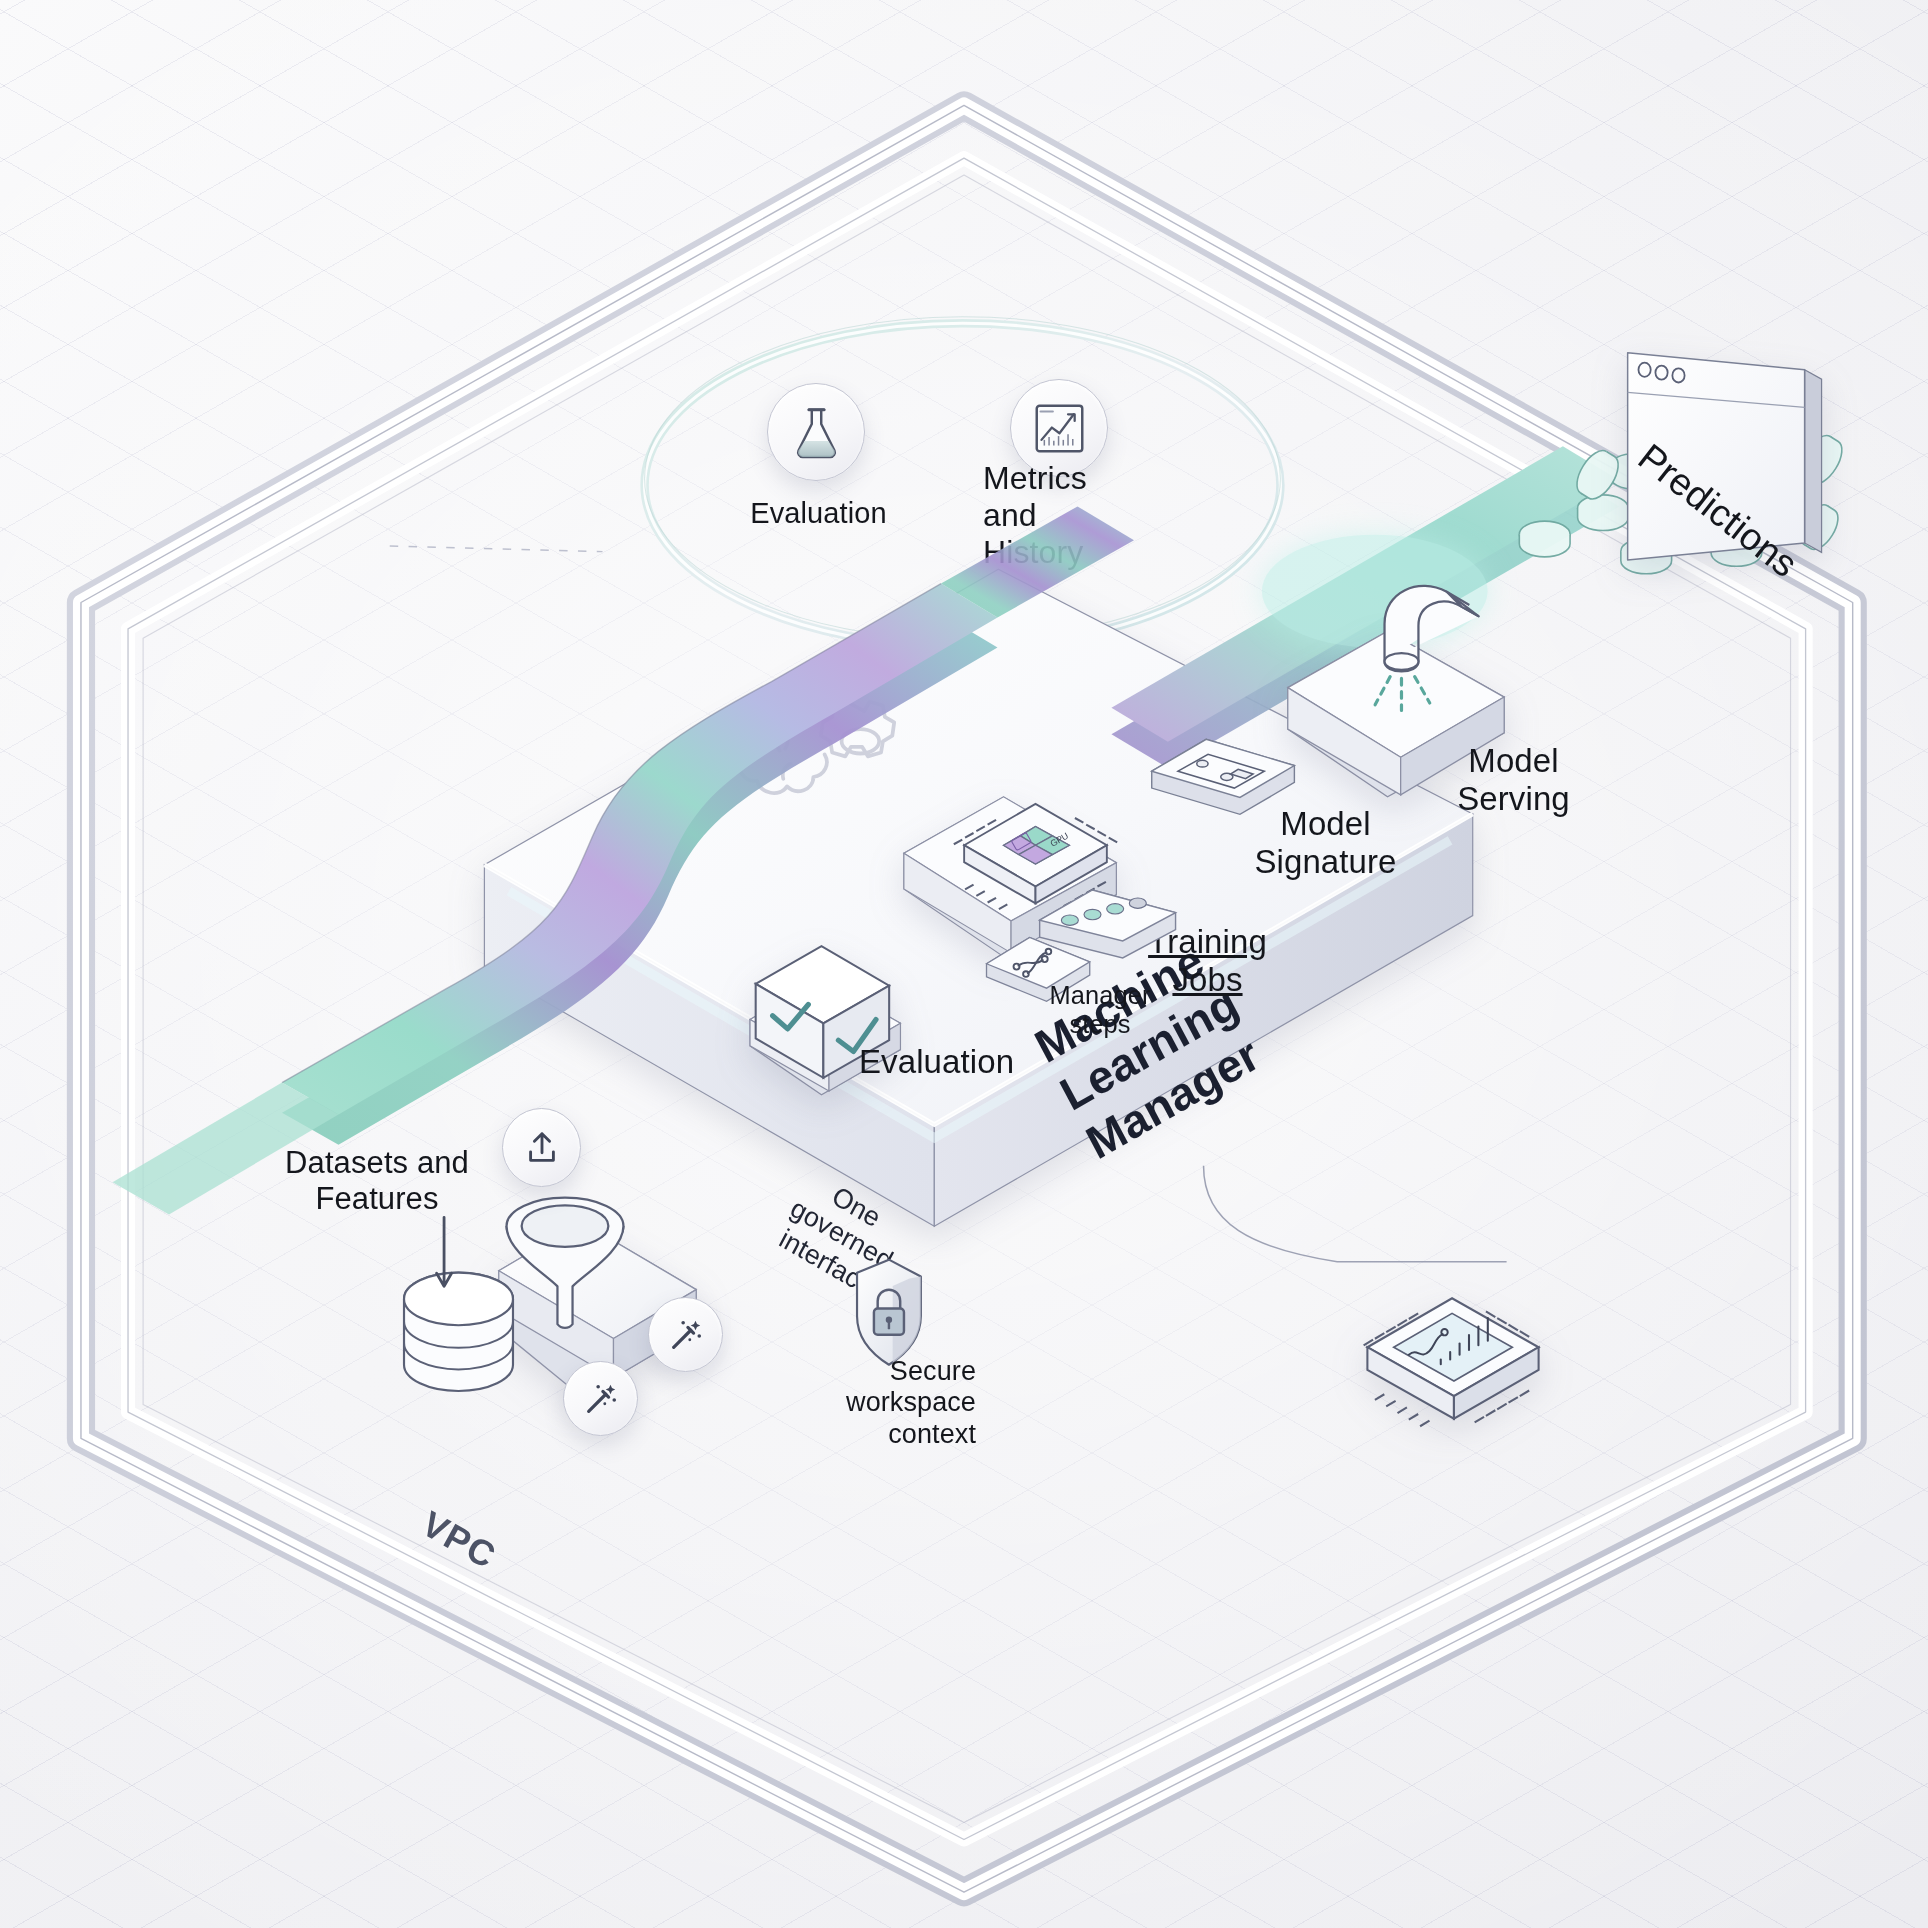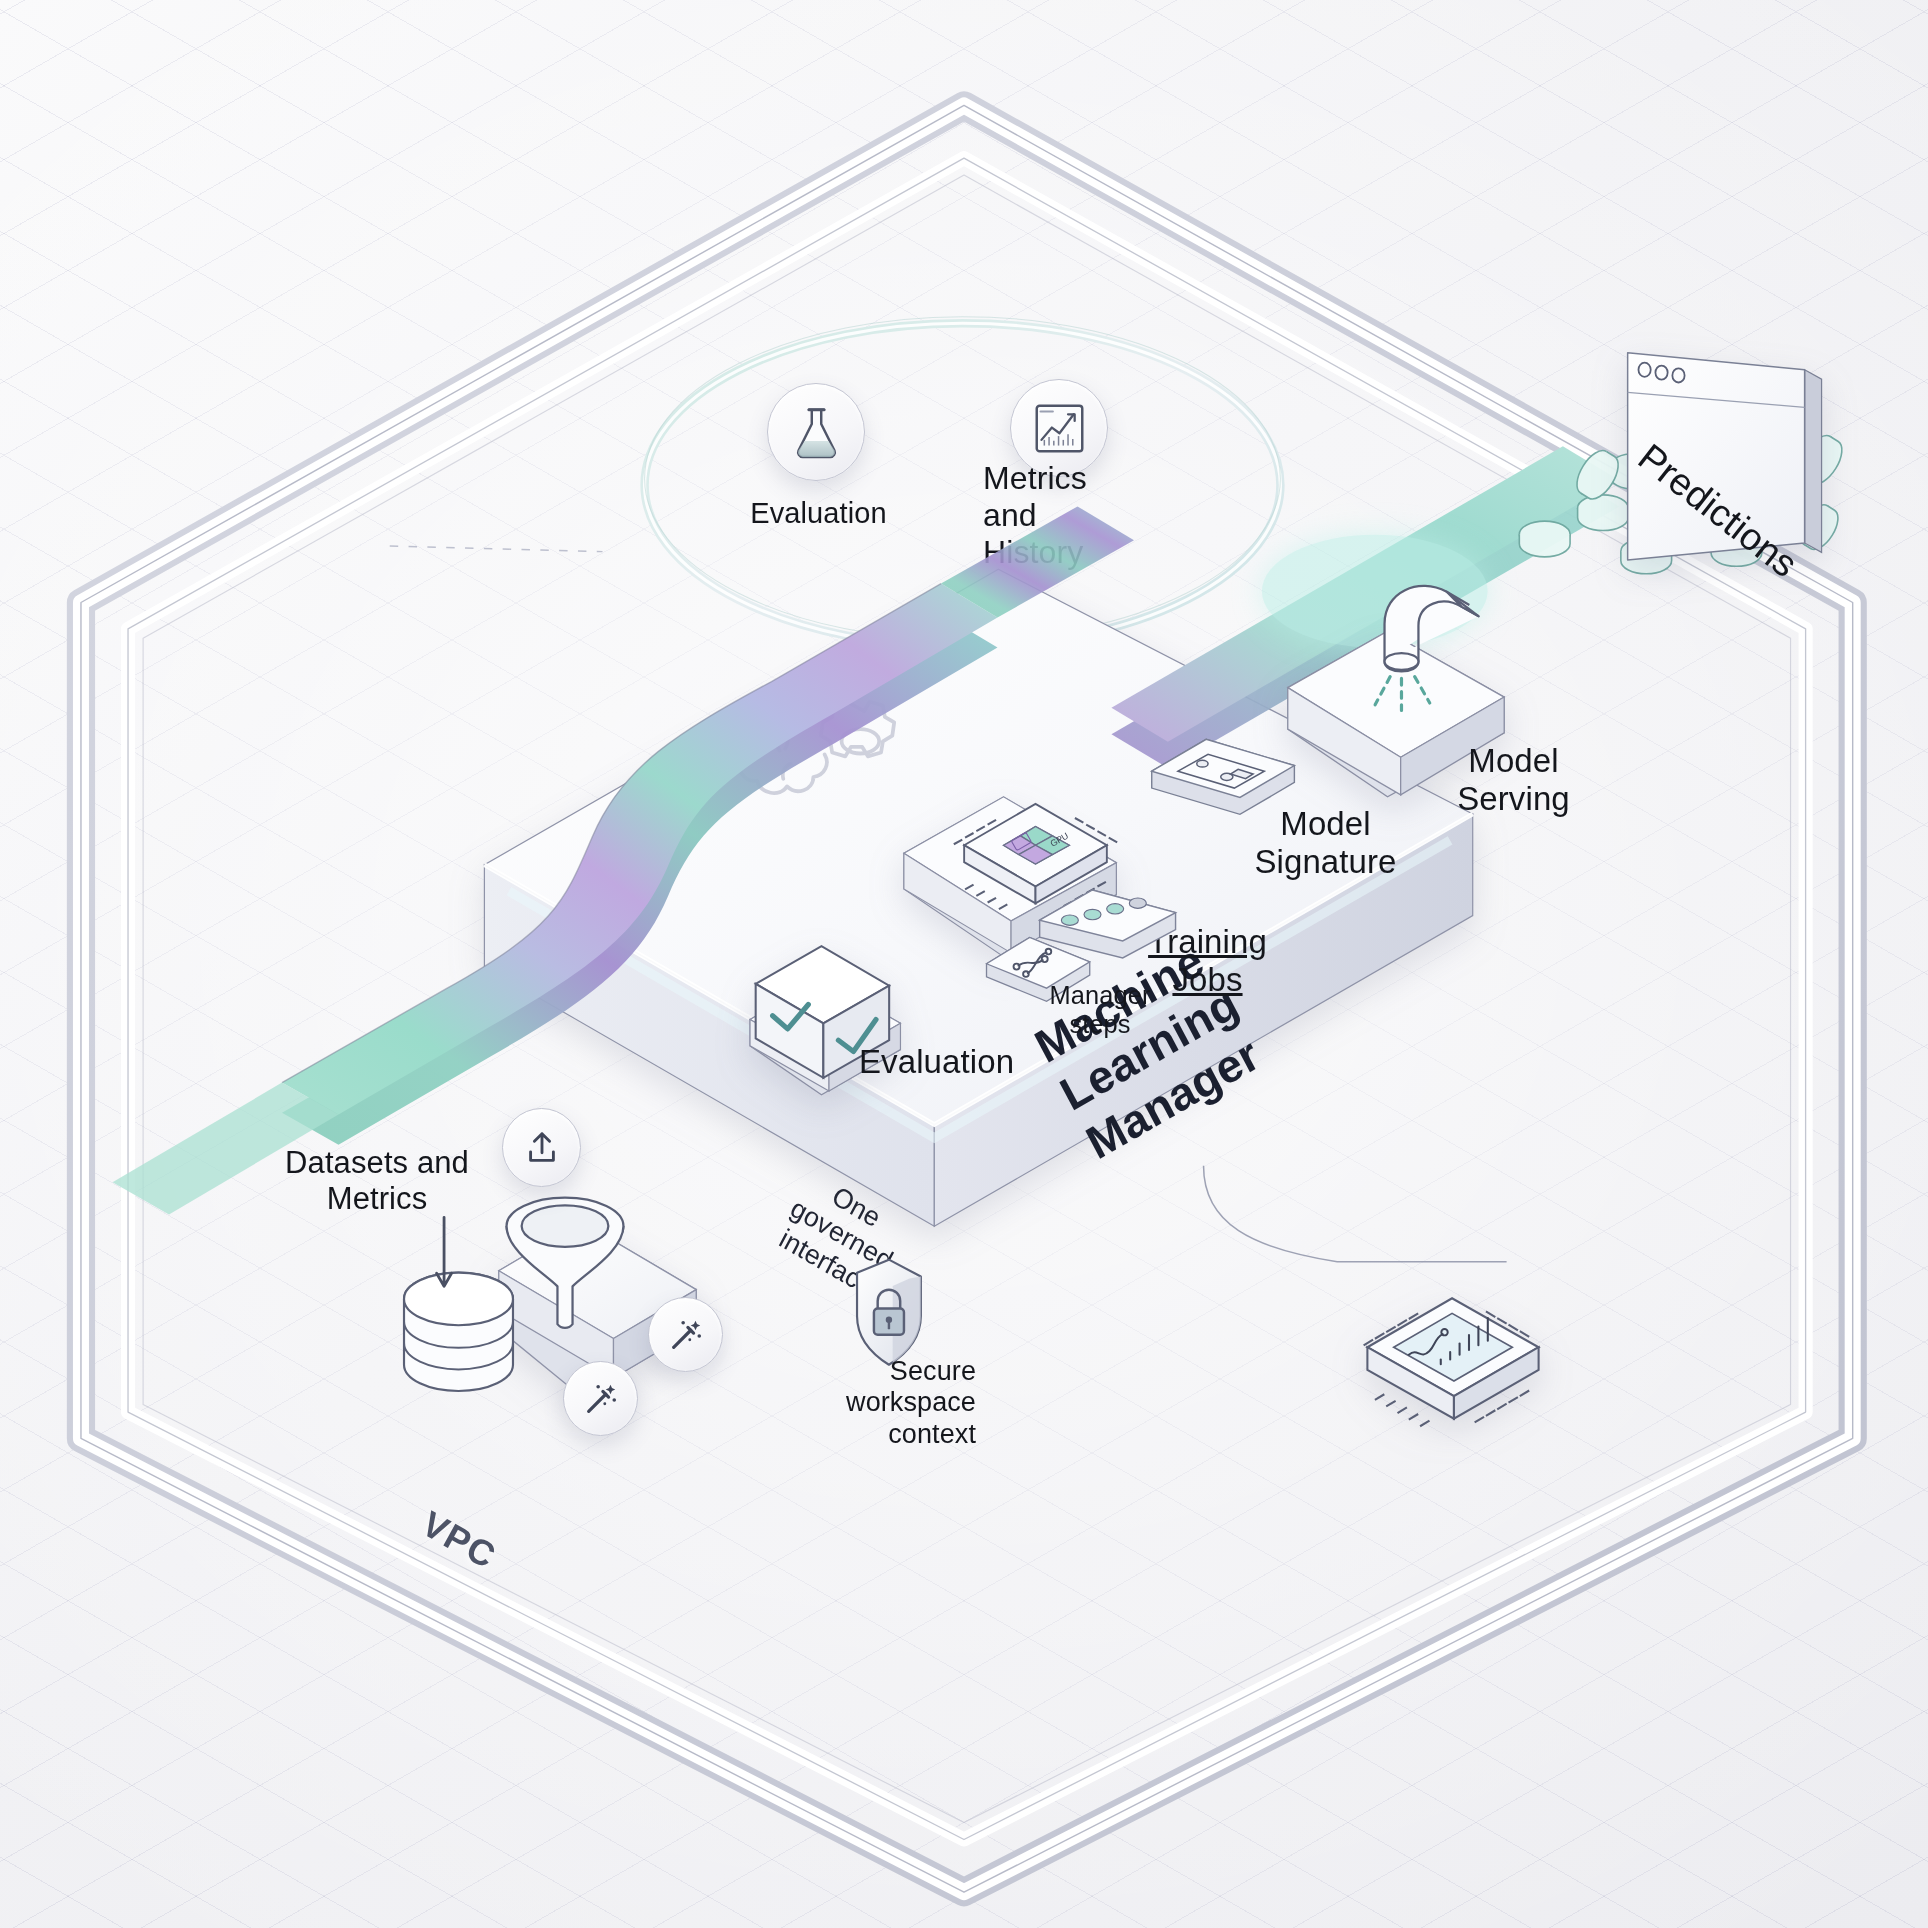--- a/index.html
+++ b/index.html
@@ -385,21 +385,21 @@
       <g fill="#3f4558">
         <path d="M29 4 l1.6 3.4 L34 9 l-3.4 1.6 L29 14 l-1.6-3.4 L24 9 l3.4-1.6Z"></path>
         <circle cx="16" cy="6" r="1.9"></circle>
           <circle cx="33" cy="20" r="1.9"></circle>
           <circle cx="23" cy="24" r="1.5"></circle>
       </g>
     </svg>
   </div>
 
   <div class="lbl" style="left:278px;top:1145px;font-size:31px;text-align:center;width:198px;">Datasets and
-Metrics</div>
+Features</div>
   <svg style="position:absolute;left:431px;top:1215px;" width="28" height="83" viewBox="0 0 30 88">
     <path d="M14 2 L14 72 M6 62 L14 76 L22 62" fill="none" stroke="#4a5063" stroke-width="3" stroke-linecap="round" stroke-linejoin="round"></path>
   </svg>
 
   <div style="position:absolute;left:716px;top:918px;">
     <svg width="226" height="188" viewBox="0 0 240 200" class="shadowsoft">
 
       <path d="M36,108 L112,64 L196,112 L196,140 L112,188 L36,136 Z" fill="#dfe2eb" stroke="#8b8fa4" stroke-width="1.3"></path>
       <path d="M36,108 L112,64 L196,112 L120,156 Z" fill="#fbfcfe" stroke="#8b8fa4" stroke-width="1.3"></path>
       <path d="M36,108 L36,136 L120,184 L120,156 Z" fill="#eceef4" stroke="#8b8fa4" stroke-width="1.2"></path>

